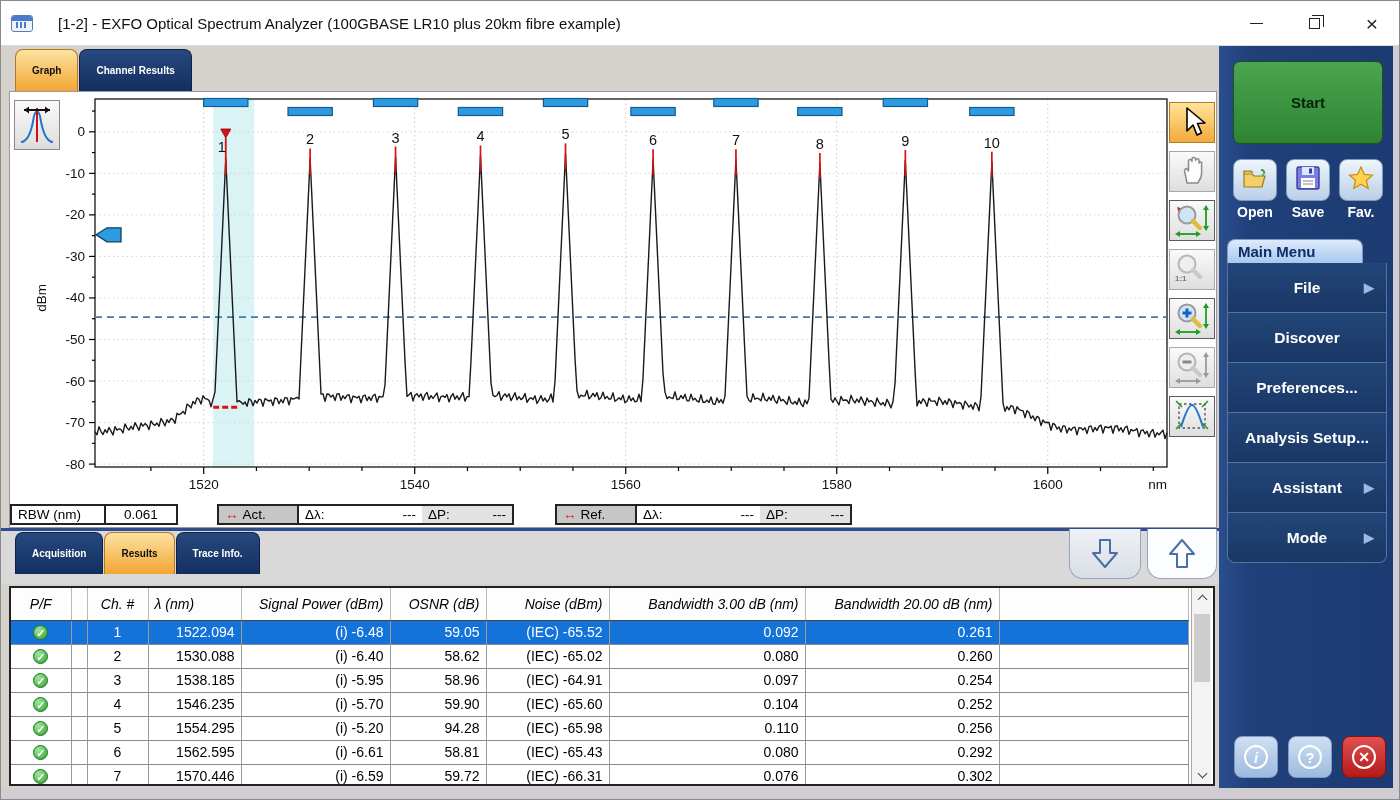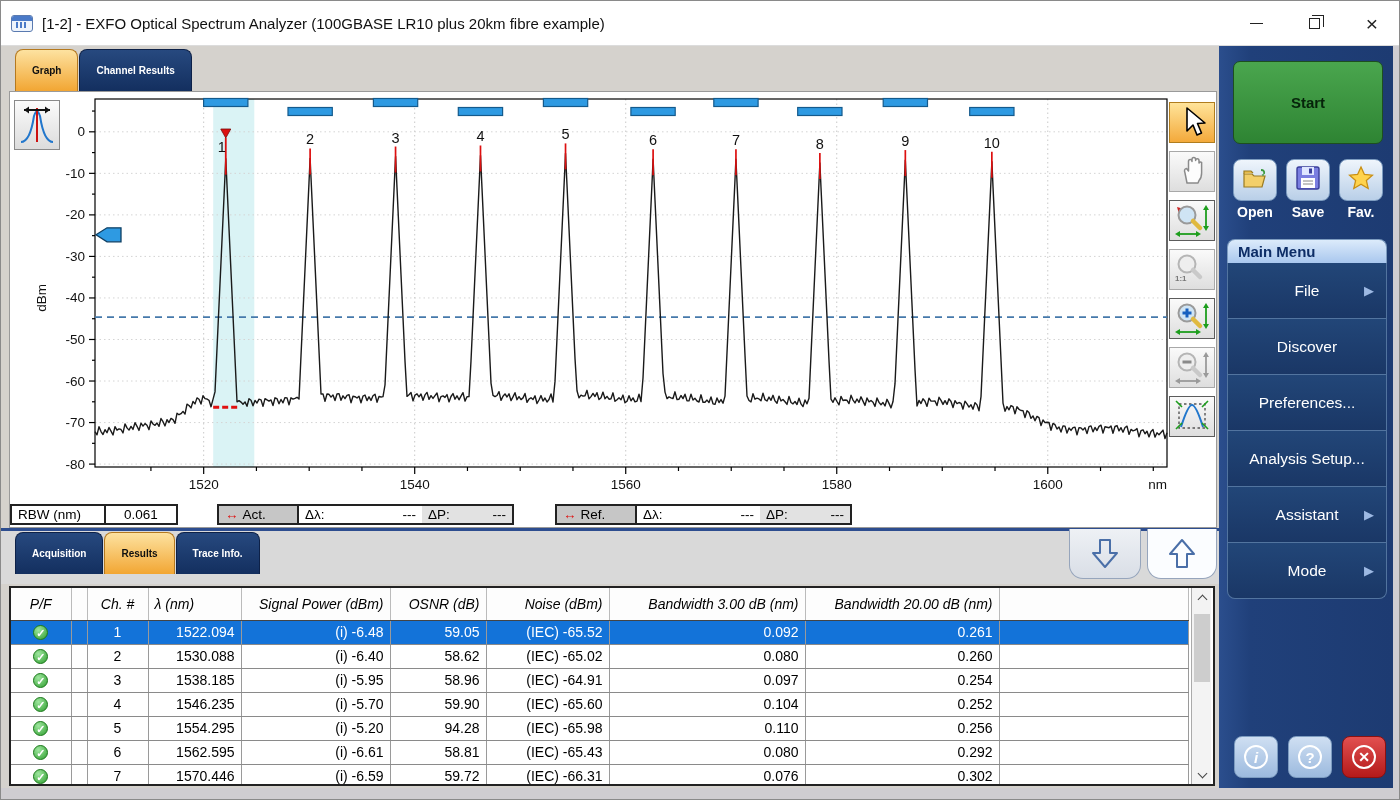--- a/index.html
+++ b/index.html
@@ -1,19 +1,19 @@
 <!DOCTYPE html>
 <html><head>
 <meta charset="utf-8">
 <style>
   html,body{margin:0;padding:0;background:#888;}
   *{box-sizing:border-box;font-family:"Liberation Sans",sans-serif;}
   .window{position:relative;width:1400px;height:800px;background:#cfcdd1;overflow:hidden;border:1px solid #8a8a8a;}
   
-  .titlebar{position:absolute;left:0;top:0;width:1400px;height:45px;background:#fff;border-bottom:1px solid #dcdcdc;display:flex;align-items:center;}
+  .titlebar{position:absolute;left:0;top:0;width:1400px;height:45px;background:#fff;border-bottom:1px solid #dcdcdc;display:flex;align-items:center;gap:16px;}
   .app-icon{margin-left:10px;width:22px;height:17px;border:1px solid #5a7ab0;border-radius:3px;background:#eef4fc;position:relative;overflow:hidden;}
   .app-icon::before{content:"";position:absolute;left:0;top:0;right:0;height:5px;background:#4a7ac8;}
   .app-icon::after{content:"";position:absolute;left:4px;bottom:3px;width:12px;height:6px;background:repeating-linear-gradient(90deg,#4a7ac8 0 2px,transparent 2px 4px);}
   .title-text{margin-left:9px;font-size:15px;color:#111;}
   .win-controls{position:absolute;right:0;top:0;height:45px;display:flex;}
   .win-btn{width:58px;height:45px;display:flex;align-items:center;justify-content:center;color:#222;}
   .glyph-min{width:13px;border-top:1.6px solid #222;display:inline-block;}
   .glyph-restore{width:11px;height:11px;border:1.4px solid #222;position:relative;background:#fff;}
   .glyph-restore::before{content:"";position:absolute;left:2px;top:-4.4px;width:11px;height:11px;border:1.4px solid #222;border-left:none;border-bottom:none;}
   .glyph-close{font-size:21px;line-height:21px;}
@@ -60,23 +60,23 @@
   .chev.up{transform:rotate(-135deg);margin-top:4px;}
   .chev.down{transform:rotate(45deg);margin-bottom:3px;}
   .vs-thumb{position:absolute;left:2px;top:26px;width:16px;height:68px;background:#cdcdcd;}
   
   .sidebar{position:absolute;left:1218px;top:45px;width:174px;height:742px;background:linear-gradient(90deg,#2b4e8d,#20407a 18%,#1d3b72);}
   .start-btn{position:absolute;left:14px;top:15px;width:150px;height:83px;border-radius:7px;border:1.5px solid #1d4f1f;background:linear-gradient(#4aa64e,#2e8433);display:flex;align-items:center;justify-content:center;font-size:15px;font-weight:bold;color:#06230a;}
   .quick-row{position:absolute;left:14px;top:113px;width:150px;display:flex;justify-content:space-between;}
   .quick-btn{width:44px;height:42px;border-radius:8px;border:1px solid #7d9cc0;background:linear-gradient(#eff5fc,#b9cfe8);display:flex;align-items:center;justify-content:center;}
   .quick-labels{position:absolute;left:14px;top:158px;width:150px;display:flex;justify-content:space-between;color:#fff;font-size:14px;font-weight:bold;}
   .quick-labels span{width:44px;text-align:center;}
-  .menu-title{position:absolute;left:8px;top:193px;width:160px;height:24px;border:1px solid #7d9cc0;border-bottom:none;border-radius:8px 8px 0 0;background:linear-gradient(#dcebfb,#a9c7ee);color:#0d2d66;font-size:15px;font-weight:bold;display:flex;align-items:center;padding-left:10px;}
+  .menu-title{position:absolute;left:8px;top:193px;width:136px;height:24px;border:1px solid #7d9cc0;border-bottom:none;border-radius:8px 8px 0 0;background:linear-gradient(#dcebfb,#a9c7ee);color:#0d2d66;font-size:15px;font-weight:bold;display:flex;align-items:center;padding-left:10px;}
   .menu-items{position:absolute;left:8px;top:217px;width:160px;}
-  .menu-item{height:56px;background:linear-gradient(#224678,#1a3766);border:1px solid #52749f;border-top:none;display:flex;align-items:center;justify-content:center;position:relative;color:#fff;font-size:15.5px;font-weight:400;}
+  .menu-item{height:50px;background:linear-gradient(#224678,#1a3766);border:1px solid #52749f;border-top:none;display:flex;align-items:center;justify-content:center;position:relative;color:#fff;font-size:15.5px;font-weight:700;}
   .menu-item.last{border-radius:0 0 8px 8px;}
   .mi-arrow{position:absolute;right:12px;color:#9db9e3;font-size:13px;}
   .footer-row{position:absolute;left:15px;top:690px;width:152px;display:flex;justify-content:space-between;}
   .foot-btn{width:44px;height:42px;border-radius:8px;border:1px solid #7d9cc0;background:linear-gradient(#cfdff2,#9cbade);display:flex;align-items:center;justify-content:center;}
   .foot-btn.exit{background:linear-gradient(#e25050,#b41a1a);border-color:#8c1010;}
   .circ{width:24px;height:24px;border:2px solid #fff;border-radius:50%;color:#fff;font-size:15px;font-weight:bold;display:flex;align-items:center;justify-content:center;font-style:italic;}
   .circ.q{font-style:normal;}
   .circ.x{font-style:normal;font-size:14px;}
 </style>
 </head>

